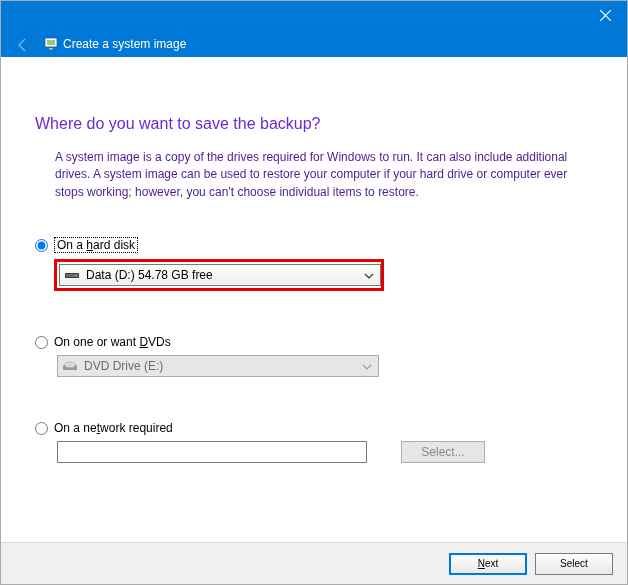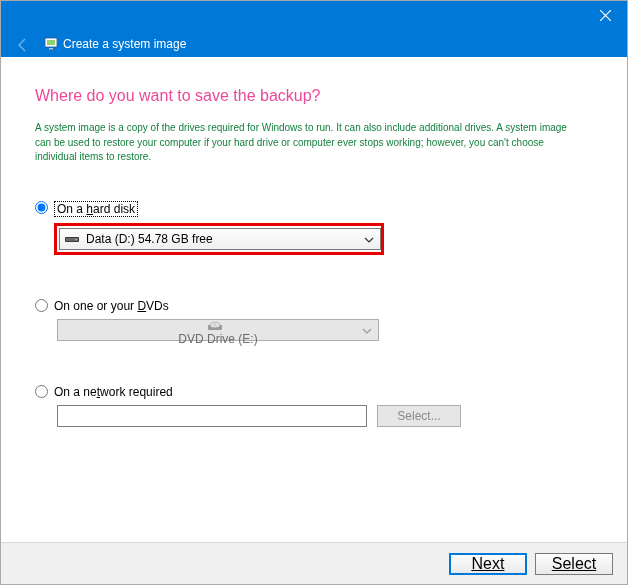--- a/index.html
+++ b/index.html
@@ -13,20 +13,21 @@
     height: 585px;
     overflow: hidden;
   }
   .window {
     width: 628px;
     height: 585px;
     background: #fff;
     border: 1px solid #aaa;
     display: flex;
     flex-direction: column;
+    gap: 28px;
   }
   .titlebar {
     background: #0078d7;
     height: 56px;
     color: #fff;
     display: flex;
     align-items: flex-start;
     position: relative;
   }
   .close-btn {
@@ -64,35 +65,36 @@
     left: 62px;
     font-size: 12px;
     color: #fff;
   }
   .client {
     flex: 1;
     padding: 18px 34px 0 34px;
     overflow: hidden;
   }
   .heading {
-    color: #ec4899;
+    color: #6d28d9;
     font-size: 16px;
     margin: 12px 0 16px 0;
   }
   .desc {
-    color: #15803d;
-    font-size: 10px;
+    color: #4c1d95;
+    font-size: 12px;
     line-height: 1.45;
     margin-bottom: 36px;
     max-width: 540px;
+    margin-left: 20px;
   }
   .opt-group { margin-bottom: 30px; }
   .radio-row {
     display: flex;
-    align-items: flex-start;
+    align-items: center;
     gap: 6px;
     font-size: 12px;
     margin-bottom: 6px;
   }
   .radio-row input[type=radio] {
     width: 13px;
     height: 13px;
     margin: 0;
   }
   .radio-row label { cursor: default; }
@@ -110,21 +112,20 @@
     display: flex;
     align-items: center;
     padding: 0 4px;
     position: relative;
     font-size: 12px;
   }
   .dropdown.disabled {
     background: #e6e6e6;
     color: #6d6d6d;
     border-color: #adadad;
-    flex-direction: column;
   }
   .dropdown .dd-icon {
     width: 16px;
     height: 14px;
     margin-right: 6px;
     display: flex;
     align-items: center;
     justify-content: center;
   }
   .dropdown .dd-chev {
@@ -163,41 +164,41 @@
   .select-btn {
     width: 84px;
     height: 22px;
     border: 1px solid #adadad;
     background: #e6e6e6;
     color: #8a8a8a;
     font-family: inherit;
     font-size: 12px;
     text-align: center;
     line-height: 20px;
+    margin-left: 24px;
   }
   .footer {
     border-top: 1px solid #d9d9d9;
     background: #f0f0f0;
     height: 42px;
     display: flex;
     align-items: center;
     justify-content: flex-end;
     padding: 0 14px;
     gap: 8px;
   }
   .wiz-btn {
     min-width: 78px;
     height: 22px;
     border: 1px solid #7a7a7a;
     background: linear-gradient(#fdfdfd,#e9e9e9);
     font-family: inherit;
-    font-size: 16px;
+    font-size: 10px;
     cursor: pointer;
     padding: 0 10px;
-    text-decoration: underline;
   }
   .wiz-btn.default {
     border: 1px solid #0078d7;
     box-shadow: 0 0 0 1px #0078d7 inset;
   }
 </style>
 </head>
 <body>
 
 <div class="window">
@@ -246,21 +247,21 @@
           <span class="dd-chev"><svg viewBox="0 0 10 6">
                 <path d="M1 1 L5 5 L9 1" fill="none" stroke="#333" stroke-width="1.2"></path>
               </svg></span>
         </div>
       </div>
     </div>
 
     <div class="opt-group" style="margin-bottom:44px;">
       <div class="radio-row">
         <input type="radio" name="dest" style="">
-        <label><span>On one or your </span><span class="accesskey">D</span><span>VDs</span></label>
+        <label><span>On one or want </span><span class="accesskey">D</span><span>VDs</span></label>
       </div>
       <div class="dropdown disabled">
         <span class="dd-icon">
           <svg viewBox="0 0 16 12">
               <rect x="1" y="5" width="14" height="5" rx="1" fill="#9a9a9a"></rect>
               <ellipse cx="8" cy="5" rx="5" ry="2.8" fill="#e0e0e0" stroke="#999" stroke-width="0.6"></ellipse>
               <ellipse cx="8" cy="5" rx="1.2" ry="0.7" fill="#bbb"></ellipse>
             </svg>
         </span>
         <span>DVD Drive (E:)</span>

